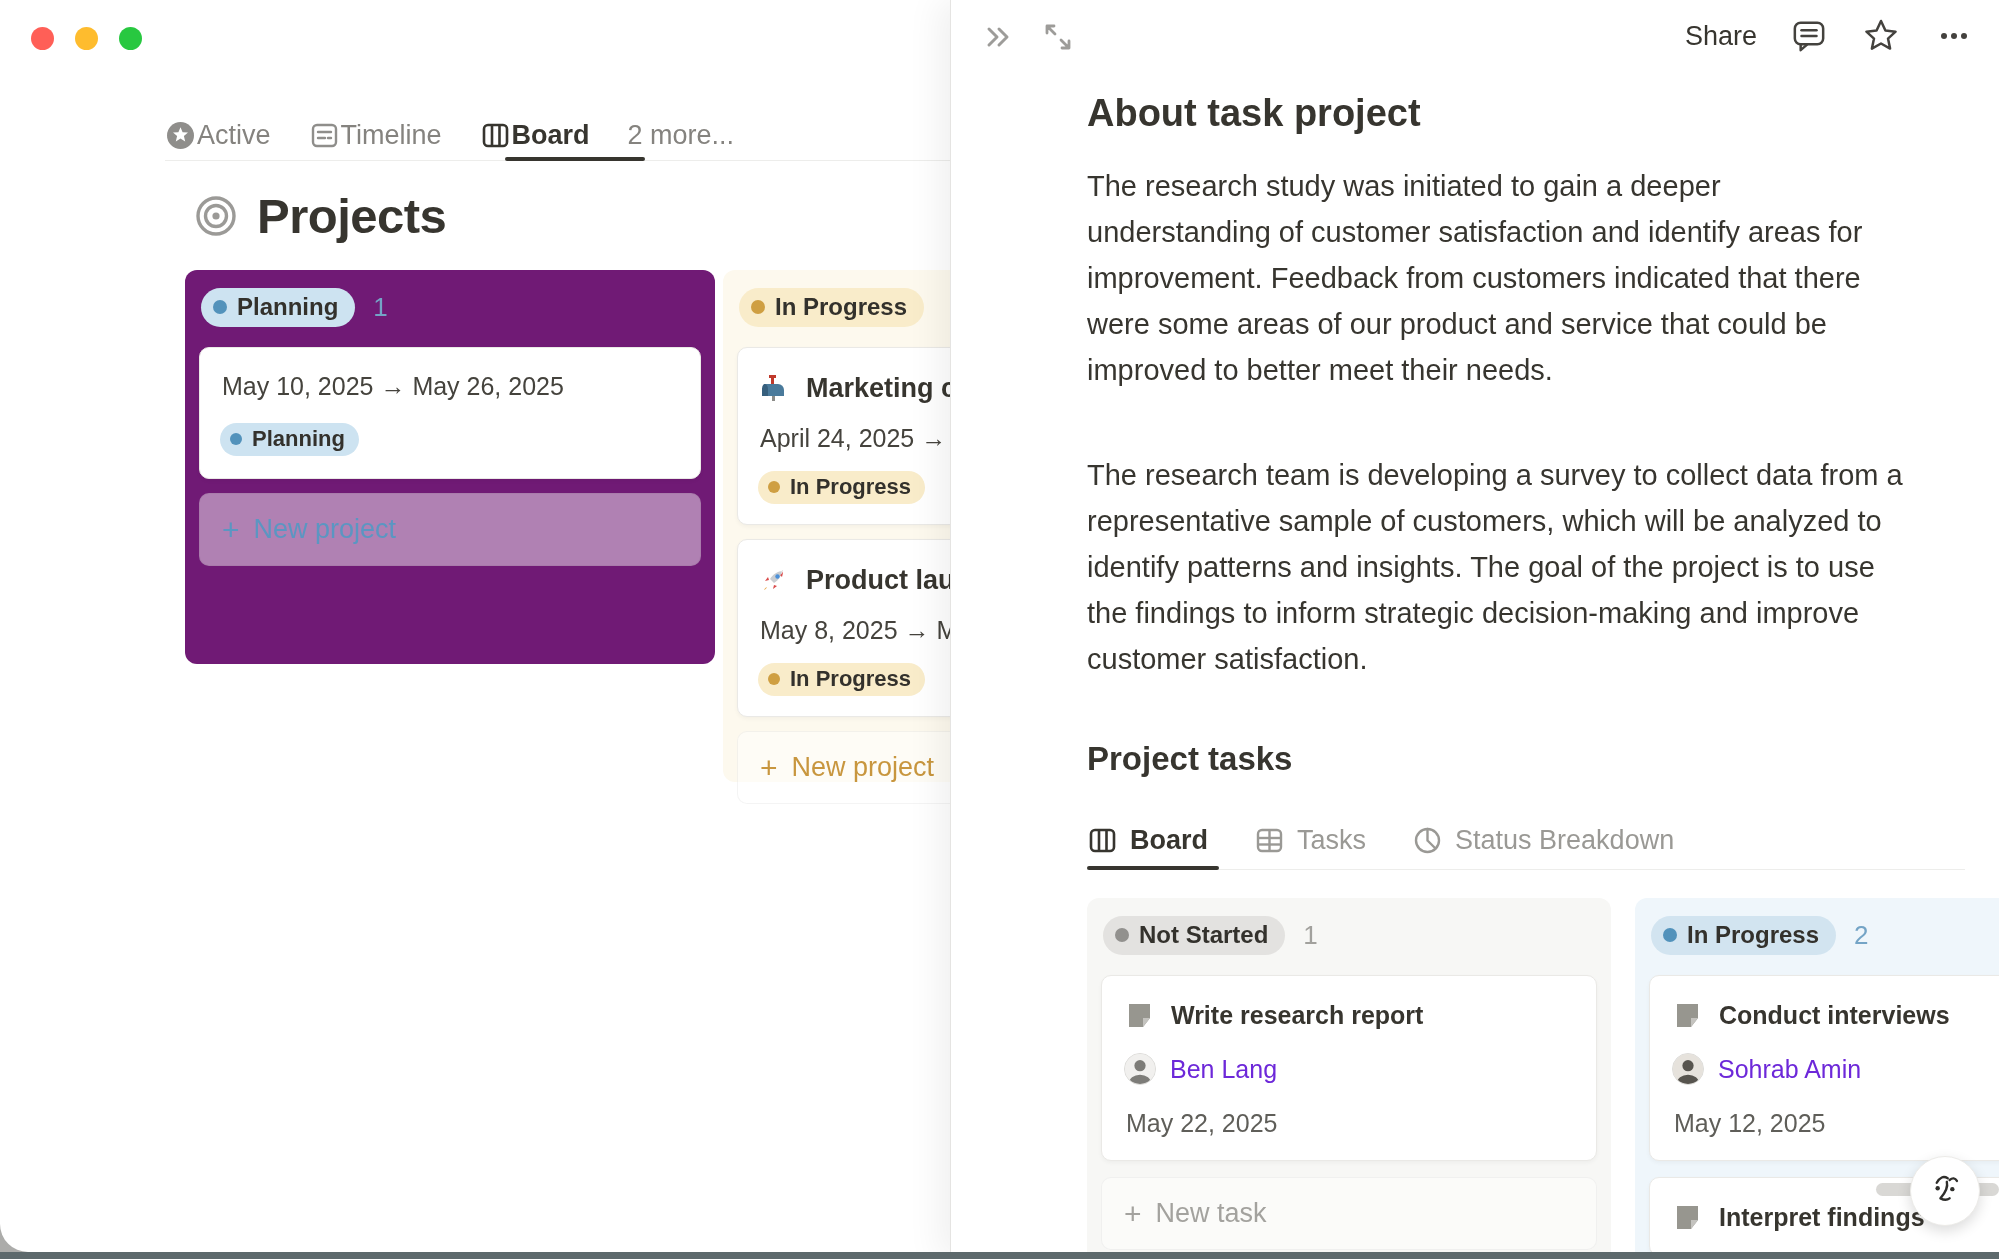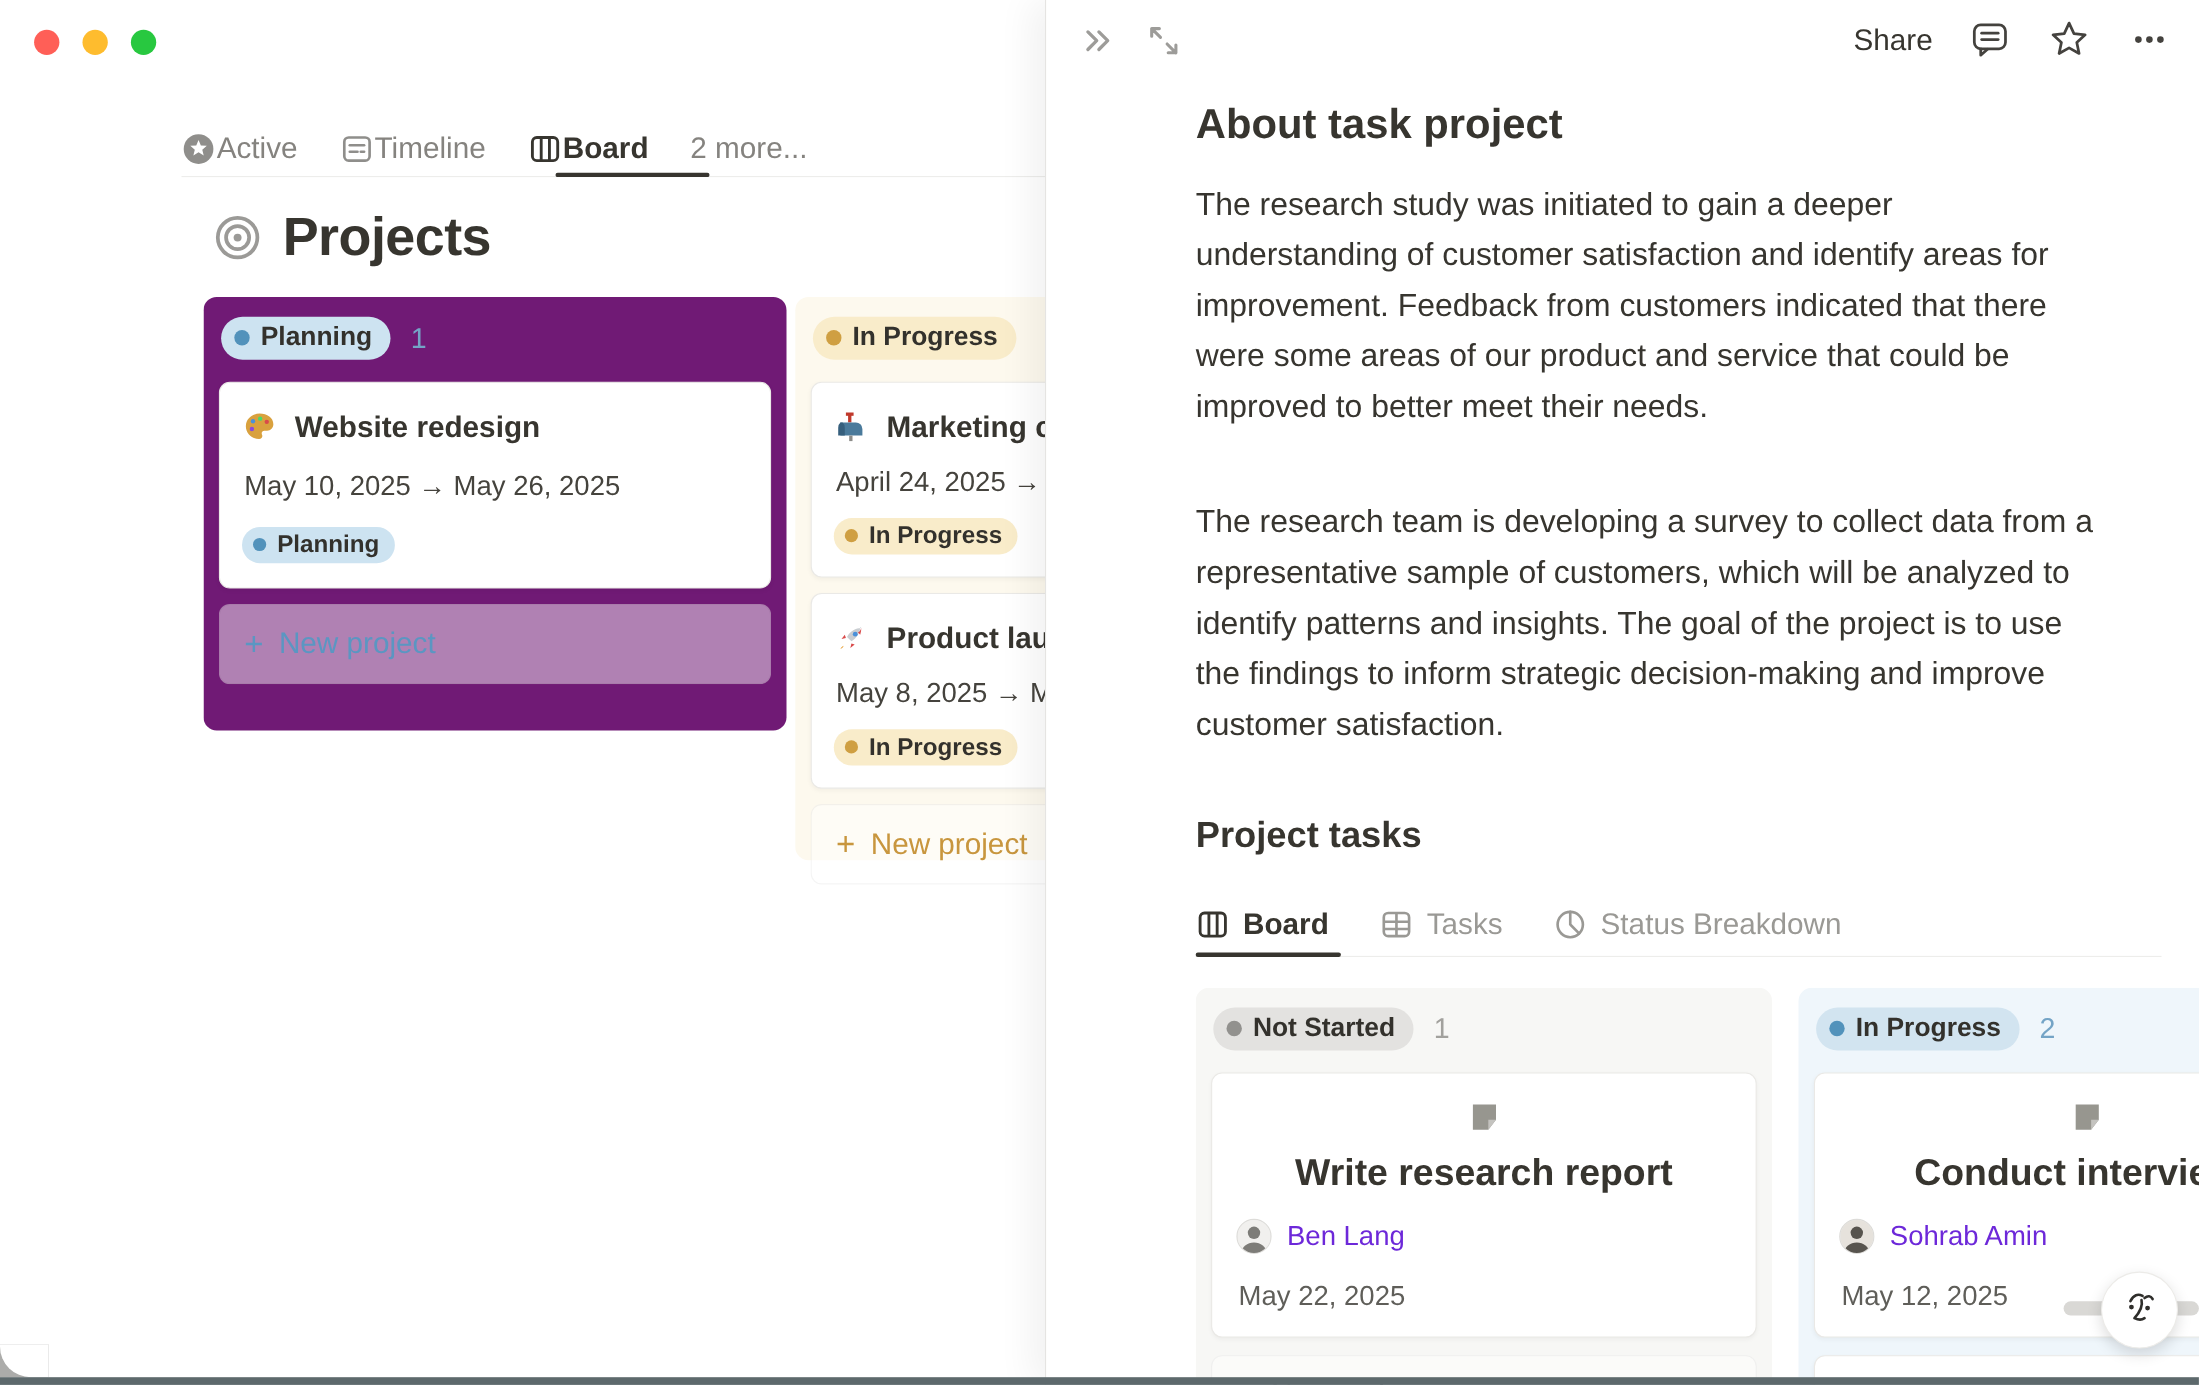--- a/index.html
+++ b/index.html
@@ -72,21 +72,21 @@
   .ttab.selected { color:#37352f; font-weight:600; }
   .ttabs-underline { position:absolute; left:136px; top:866px; width:132px; height:4px; background:#37352f; border-radius:2px; z-index:2; }
   .ttabs-divider { position:absolute; left:136px; top:869px; width:878px; height:1px; background:#ededeb; }
 
   .task-clip { position:absolute; left:136px; top:898px; width:913px; height:361px; overflow:hidden; }
   .tcol { position:absolute; top:0; width:524px; border-radius:12px; padding:14px; height:420px; }
   .tcol-notstarted { left:0; background:#f7f7f5; }
   .tcol-progress { left:548px; background:#eff6fb; }
   .tcard { background:#fff; border:1px solid #eae9e6; border-radius:10px;
            box-shadow:0 2px 4px rgba(15,15,15,0.04); padding:24px 22px 22px; margin-bottom:16px; }
-  .tcard-title { display:flex; align-items:center; gap:16px; font-size:34px; font-weight:600; margin-bottom:22px; white-space:nowrap;flex-direction:column; }
+  .tcard-title { display:flex; align-items:center; gap:16px; font-size:25px; font-weight:600; margin-bottom:22px; white-space:nowrap; }
   .assignee { display:flex; align-items:center; gap:14px; font-size:25px; color:#6d28d9; margin-bottom:24px; }
   .avatar { width:32px; height:32px; border-radius:50%; overflow:hidden; background:#ececea; border:1px solid #dddcd9; }
   .tcard-date { font-size:25px; color:#5f5e59; margin-left:2px; }
 
   
   .hscroll { position:absolute; left:1876px; top:1183px; width:123px; height:13px; border-radius:7px; background:#d9d8d5; }
   .ai-btn { position:absolute; left:1910px; top:1156px; width:70px; height:70px; border-radius:50%;
             background:#fff; border:1px solid #ecebe8; box-shadow:0 5px 14px rgba(0,0,0,0.14);
             display:flex; align-items:center; justify-content:center; }
   .bottom-strip { position:absolute; left:0; top:1252px; width:1999px; height:7px; background:#5d696c; z-index:9; }
@@ -149,30 +149,20 @@
 
     <div class="kcol kcol-planning" style="height:394px;">
       <div class="kcol-head">
         <span class="pill pill-blue">
           <span class="dot dot-blue"></span>
           <span>Planning</span>
         </span>
         <span class="count count-blue">1</span>
       </div>
       <div class="pcard">
-        <div class="pcard-title">
-          <svg class="icon" width="32" height="32" viewBox="0 0 32 32">
-              <path d="M16 4C9 4 3.5 9 3.5 15.5S9 27 15.5 27c2 0 3-1.2 3-2.6 0-1-.6-1.6-.6-2.6 0-1.3 1-2.3 2.4-2.3h2.5c3.3 0 5.7-2.6 5.7-5.8C28.5 8 22.9 4 16 4z" fill="#d9a13e"></path>
-              <circle cx="10" cy="11" r="2" fill="#4a90d9"></circle>
-              <circle cx="16.5" cy="8.6" r="2" fill="#4ad96b"></circle>
-              <circle cx="22.5" cy="11.5" r="2" fill="#d94a4a"></circle>
-              <circle cx="9" cy="18" r="2" fill="#8a4ad9"></circle>
-            </svg>
-          <span>Website redesign</span>
-        </div>
         <div class="pcard-dates">May 10, 2025 → May 26, 2025</div>
         <span class="pill pill-sm pill-blue">
           <span class="dot dot-blue"></span>
           <span>Planning</span>
         </span>
       </div>
       <div class="new-btn new-blue">
         <span class="plus">+</span>
         <span>New project</span>
       </div>

